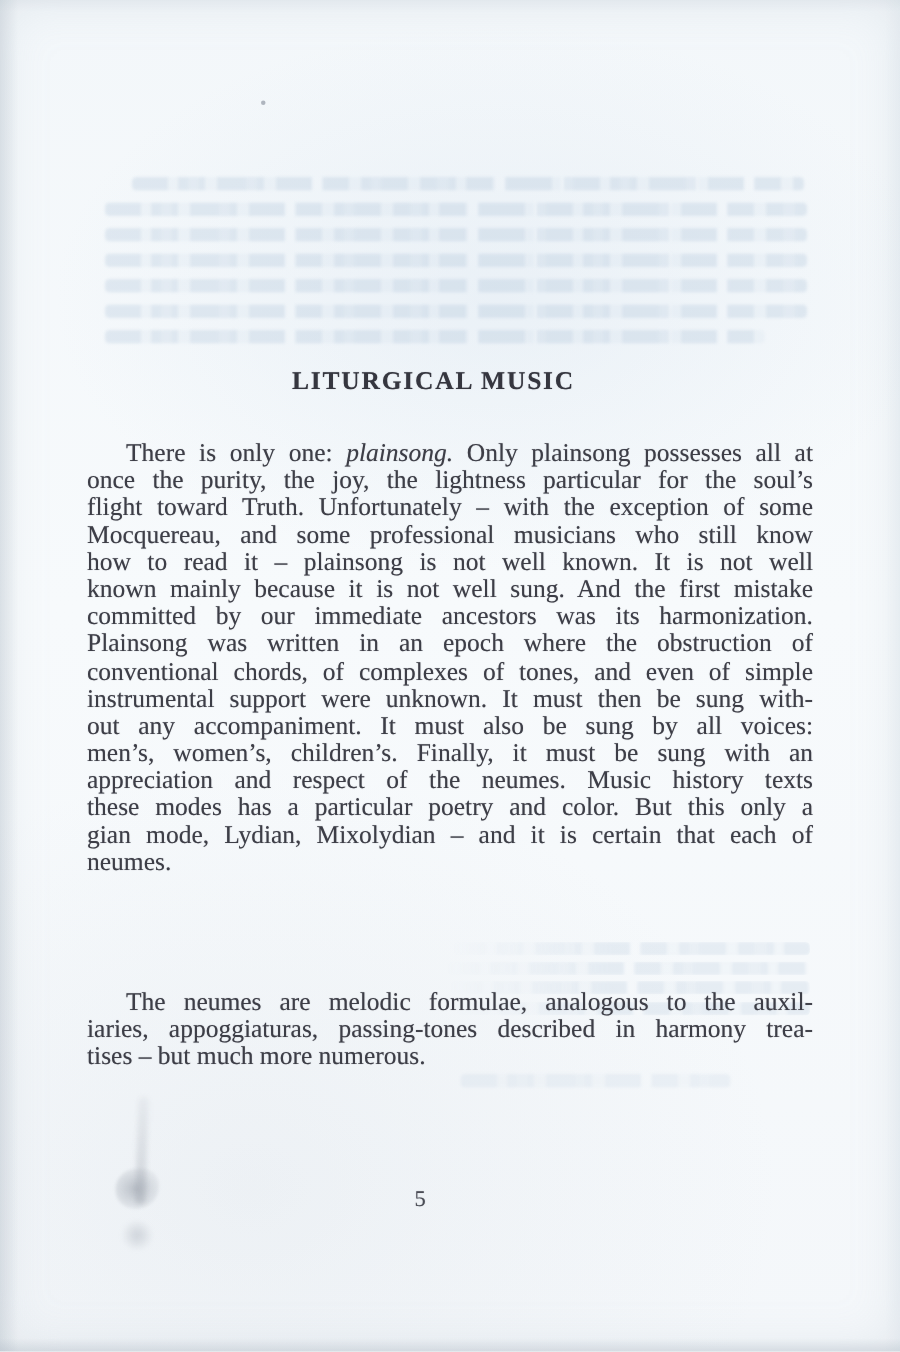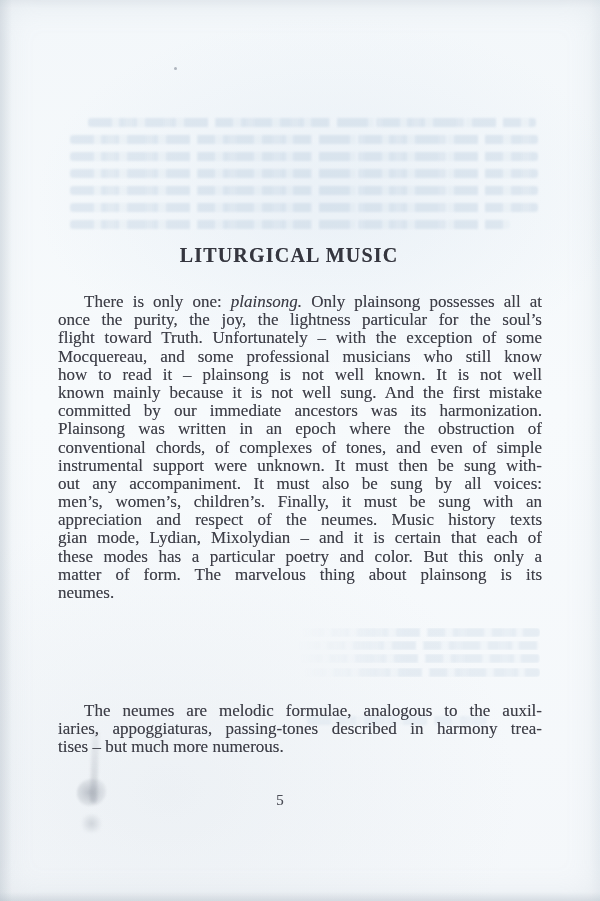--- a/index.html
+++ b/index.html
@@ -44,26 +44,26 @@
   .smudge-blob2{left:81px;top:814px;width:21px;height:19px;border-radius:50%;
     background:radial-gradient(circle, rgba(138,146,158,0.32), rgba(138,146,158,0) 75%);
     filter:blur(1.6px);}
   .speck{left:174px;top:67px;width:3px;height:3px;border-radius:50%;background:rgba(118,128,142,0.55);filter:blur(0.4px);}
 
   
   .content{position:absolute;left:58px;top:0;width:484px;color:#3d3e47;}
   .title{
     position:absolute;top:244px;left:0;width:100%;margin:0;
     text-align:center;transform:translateX(-11px);
-    font-size:20px;font-weight:bold;letter-spacing:1.2px;
+    font-size:17px;font-weight:bold;letter-spacing:1.2px;
     color:#35363f;text-shadow:0 0 0.6px rgba(53,54,63,0.55);
   }
   .para{position:absolute;left:0;width:100%;font-size:17px;}
   .para-1{top:293px;}
-  .para-2{top:702px;}
+  .para-2{top:659px;}
   .line{
     line-height:18.2px;height:18.2px;white-space:normal;
     text-align:justify;text-align-last:justify;
     text-shadow:0 0 0.6px rgba(61,62,71,0.5);
   }
   .line.last{text-align-last:left;}
   .line.indent{text-indent:26px;}
   .line em{font-style:italic;}
   .pageno{
     position:absolute;top:792px;left:0;width:100%;
@@ -106,23 +106,22 @@
       <div class="line">Mocquereau, and some professional musicians who still know</div>
       <div class="line">how to read it – plainsong is not well known. It is not well</div>
       <div class="line">known mainly because it is not well sung. And the first mistake</div>
       <div class="line">committed by our immediate ancestors was its harmonization.</div>
       <div class="line">Plainsong was written in an epoch where the obstruction of</div>
       <div class="line">conventional chords, of complexes of tones, and even of simple</div>
       <div class="line">instrumental support were unknown. It must then be sung with-</div>
       <div class="line">out any accompaniment. It must also be sung by all voices:</div>
       <div class="line">men’s, women’s, children’s. Finally, it must be sung with an</div>
       <div class="line">appreciation and respect of the neumes. Music history texts</div>
+      <div class="line">these modes has a particular poetry and color. But this only a</div>
       <div class="line">gian mode, Lydian, Mixolydian – and it is certain that each of</div>
-      <div class="line">these modes has a particular poetry and color. But this only a</div>
-      <div class="line">matter of form. The marvelous thing about plainsong is its</div>
       <div class="line last">neumes.</div>
     </div>
 
     <div class="para para-2">
       <div class="line indent">The neumes are melodic formulae, analogous to the auxil-</div>
       <div class="line">iaries, appoggiaturas, passing-tones described in harmony trea-</div>
       <div class="line last">tises – but much more numerous.</div>
     </div>
 
     <div class="pageno">5</div>

